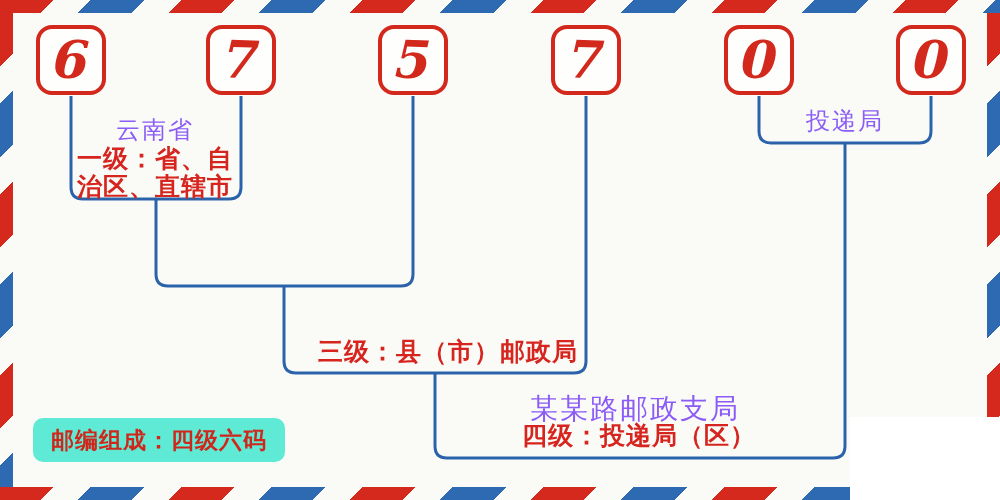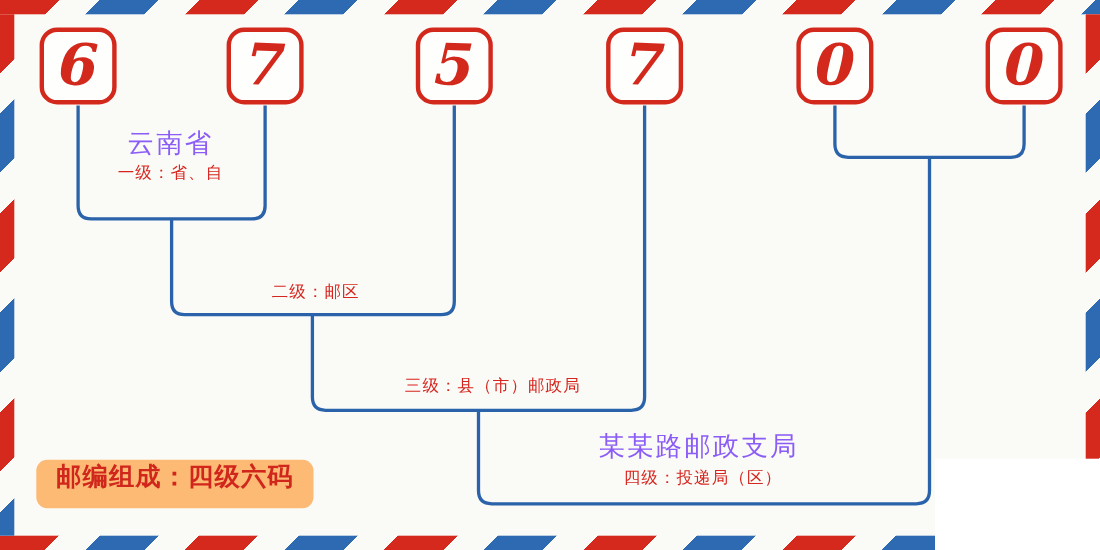--- a/index.html
+++ b/index.html
@@ -29,26 +29,26 @@
     color:#d3281c;font-size:52px;line-height:1;transform:rotate(2deg);}
 
   
   #connectors{position:absolute;left:0;top:0;pointer-events:none;}
   #connectors path{fill:none;stroke:#2b63ab;stroke-width:3;}
 
   
   .lvl-name{position:absolute;transform:translateX(-50%);color:#8b5cf6;
     font-weight:normal;font-size:24px;white-space:nowrap;letter-spacing:2px;}
   .lvl-desc{position:absolute;transform:translateX(-50%);color:#d6251e;
-    font-weight:normal;font-size:15px;white-space:nowrap;text-align:center;
+    font-weight:bold;font-size:25px;white-space:nowrap;text-align:center;
     line-height:28px;letter-spacing:1px;}
 
   
   #badge{position:absolute;left:33px;top:418px;height:44px;padding:0 18px;
-    background:#fdba74;border-radius:10px;display:flex;}
+    background:#5eead4;border-radius:10px;display:flex;align-items:center;}
   #badge span{color:#d0261c;font-weight:bold;font-size:23px;letter-spacing:1px;white-space:nowrap;}
 
   
   #white-patch{position:absolute;left:850px;top:417px;width:150px;height:83px;background:#ffffff;}
 </style>
 </head>
 <body>
 
 <div id="stage">
 
@@ -80,29 +80,30 @@
   <div class="digit-box" style="left:724px">
       <span class="digit">0</span>
     </div>
   <div class="digit-box" style="left:896px">
       <span class="digit">0</span>
     </div>
 
   <div class="lvl-name" style="left:155px;top:114px">云南省</div>
   <div class="lvl-desc" style="left:155px;top:144px">
     <div>一级：省、自</div>
+    <div>治区、直辖市</div>
   </div>
 
-  <div class="lvl-desc" style="left:287px;top:252px">二级：邮区</div>
 
   <div class="lvl-desc" style="left:448px;top:337px">三级：县（市）邮政局</div>
 
-  <div class="lvl-name" style="left:635px;top:390px;font-size:24px">某某路邮政支局</div>
+  <div class="lvl-name" style="left:635px;top:390px;font-size:28px">某某路邮政支局</div>
   <div class="lvl-desc" style="left:639px;top:421px">四级：投递局（区）</div>
 
+  <div class="lvl-name" style="left:845px;top:105px">投递局</div>
 
   <div id="badge">
     <span>邮编组成：四级六码</span>
   </div>
 
   <div id="white-patch"></div>
 
 </div>
 
 </body></html>

